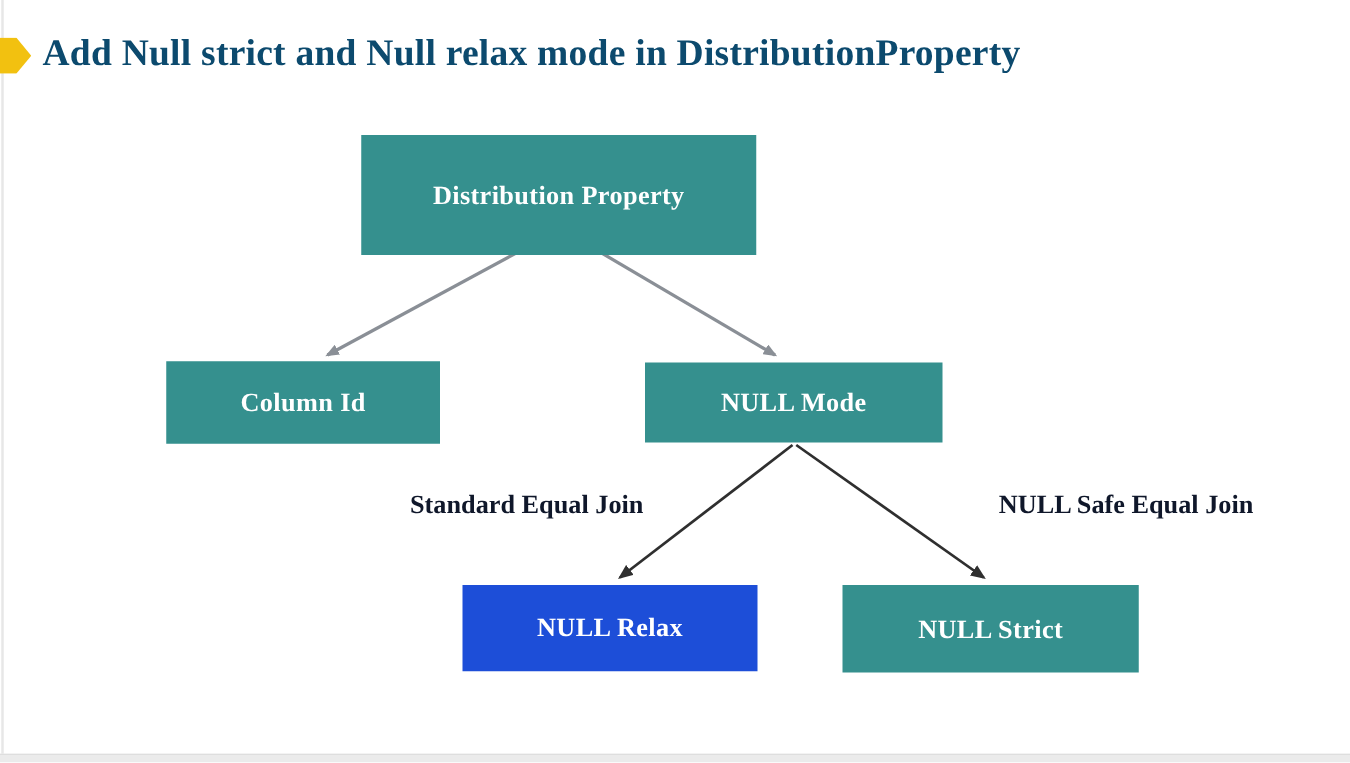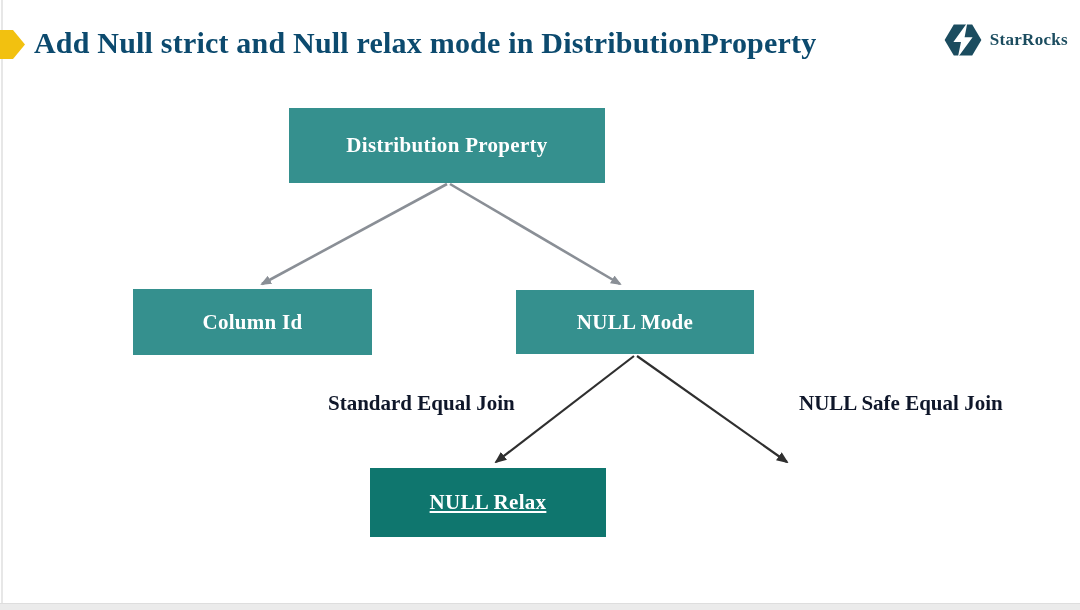--- a/index.html
+++ b/index.html
@@ -74,23 +74,23 @@
     display: flex;
     align-items: center;
     justify-content: center;
     color: #ffffff;
     font-size: 21px;
     font-weight: 700;
     letter-spacing: 0.3px;
     text-align: center;
   }
   .node.teal   { background: #35908e; }
-  .node.yellow { background: #0f766e; text-decoration: underline; }
-  .node-root        { left: 289px; top: 108px; width: 316px; height: 75px; }
-  .node-column-id   { left: 133px; top: 289px; width: 239px; height: 66px; }
+  .node.yellow { background: #1d4ed8; }
+  .node-root        { left: 289px; top: 108px; width: 316px; height: 96px; }
+  .node-column-id   { left: 133px; top: 289px; width: 219px; height: 66px; }
   .node-null-mode   { left: 516px; top: 290px; width: 238px; height: 64px; }
   .node-null-relax  { left: 370px; top: 468px; width: 236px; height: 69px; }
   .node-null-strict { left: 674px; top: 468px; width: 237px; height: 70px; }
   .edge-label {
     position: absolute;
     font-size: 21px;
     font-weight: 700;
     color: #0f172a;
     white-space: nowrap;
   }
@@ -101,44 +101,38 @@
 <body>
 
 <div class="slide">
 
   <div class="left-border"></div>
   <div class="bottom-strip"></div>
 
   <span class="title-bullet"></span>
   <h1 class="slide-title">Add Null strict and Null relax mode in DistributionProperty</h1>
 
-  <div class="logo">
-    <svg width="40" height="40" viewBox="0 0 100 100">
-      <polygon points="4,50 27,11 73,11 96,50 73,89 27,89" fill="#1b4c5f"></polygon>
-      <path d="M61 6 L26 55 L45 55 L37 94 L74 43 L54 43 Z" fill="#ffffff"></path>
-    </svg>
-    <span class="logo-text">StarRocks</span>
-  </div>
 
   <svg class="edges-layer" viewBox="0 0 1080 610">
     <defs>
       <marker id="arrow-gray" markerWidth="11" markerHeight="9" refX="9" refY="4.5" orient="auto" markerUnits="userSpaceOnUse">
         <path d="M0,0 L11,4.5 L0,9 Z" fill="#8a8f96"></path>
       </marker>
       <marker id="arrow-black" markerWidth="12" markerHeight="10" refX="10" refY="5" orient="auto" markerUnits="userSpaceOnUse">
         <path d="M0,0 L12,5 L0,10 Z" fill="#2f2f2f"></path>
       </marker>
     </defs>
     <line x1="447" y1="184" x2="262" y2="284" stroke="#8a8f96" stroke-width="2.6" marker-end="url(#arrow-gray)"></line>
     <line x1="450" y1="184" x2="620" y2="284" stroke="#8a8f96" stroke-width="2.6" marker-end="url(#arrow-gray)"></line>
     <line x1="634" y1="356" x2="496" y2="462" stroke="#2f2f2f" stroke-width="2.2" marker-end="url(#arrow-black)"></line>
     <line x1="637" y1="356" x2="787" y2="462" stroke="#2f2f2f" stroke-width="2.2" marker-end="url(#arrow-black)"></line>
   </svg>
 
   <div class="node teal node-root">Distribution Property</div>
   <div class="node teal node-column-id">Column Id</div>
   <div class="node teal node-null-mode">NULL Mode</div>
   <div class="node yellow node-null-relax">NULL Relax</div>
+  <div class="node teal node-null-strict">NULL Strict</div>
 
   <div class="edge-label edge-label-left">Standard Equal Join</div>
   <div class="edge-label edge-label-right">NULL Safe Equal Join</div>
 
 </div>
 
 </body></html>

